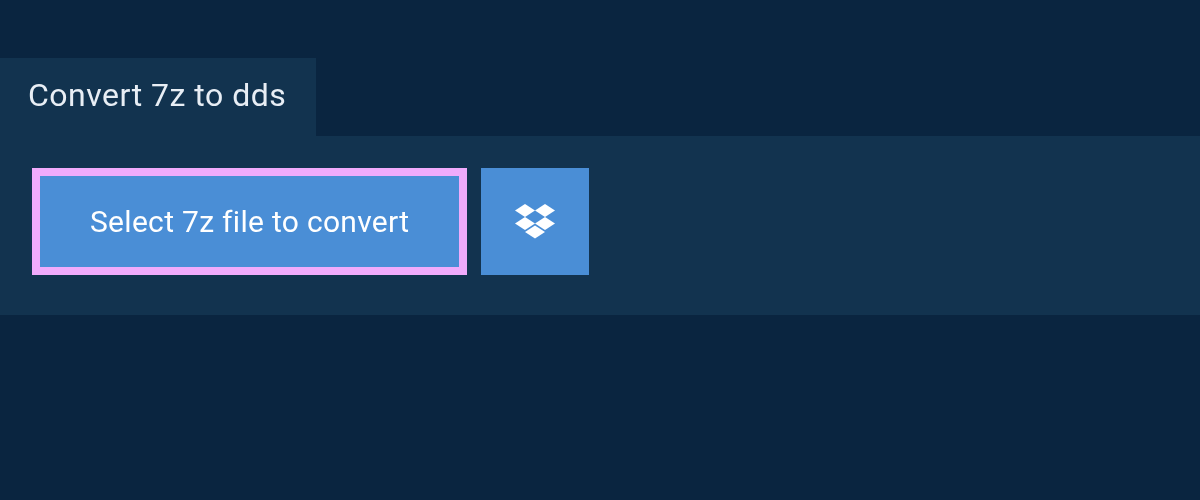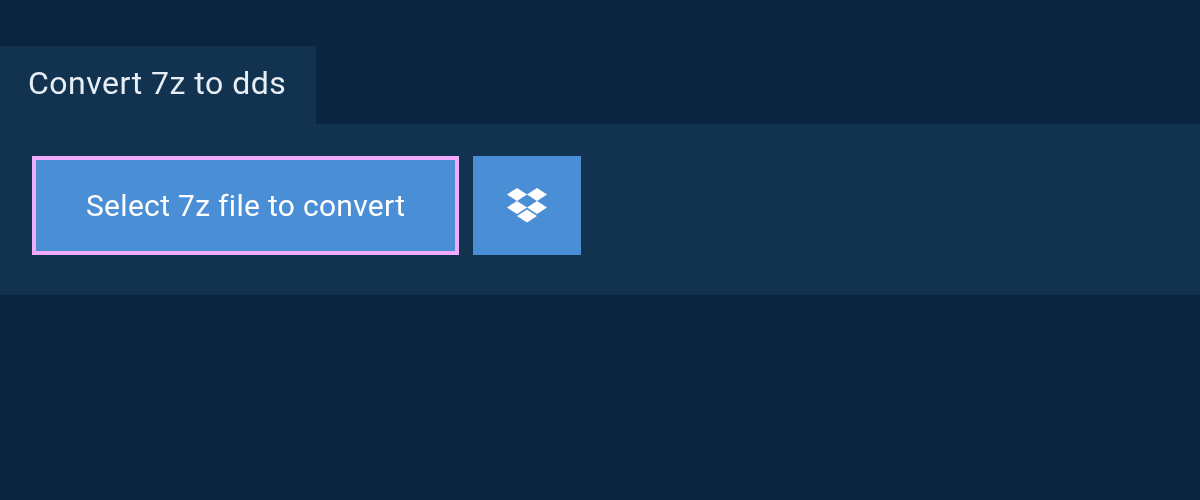--- a/index.html
+++ b/index.html
@@ -9,41 +9,41 @@
     }
     body {
       width: 1200px;
       height: 500px;
       background: #0a2540;
       font-family: -apple-system, BlinkMacSystemFont, "Segoe UI", Roboto, sans-serif;
       overflow: hidden;
     }
     .tab-bar {
       background: #0a2540;
-      padding-top: 46px;
+      padding-top: 58px;
     }
     .tab {
       display: inline-block;
       background: #12334f;
       color: #e8eef5;
       font-size: 32px;
       font-weight: 400;
       padding: 18px 30px 22px 28px;
       letter-spacing: 0.5px;
     }
     .panel {
       background: #12334f;
       padding: 32px 32px 40px 32px;
       display: flex;
       gap: 14px;
       align-items: stretch;
     }
     .select-button {
       background: #4a8ed6;
-      border: 4px solid #f0abfc;
+      border: 8px solid #f0abfc;
       color: #ffffff;
       font-size: 30px;
       font-weight: 400;
       padding: 28px 50px;
       cursor: pointer;
       letter-spacing: 0.3px;
       display: flex;
       align-items: center;
       justify-content: center;
     }

